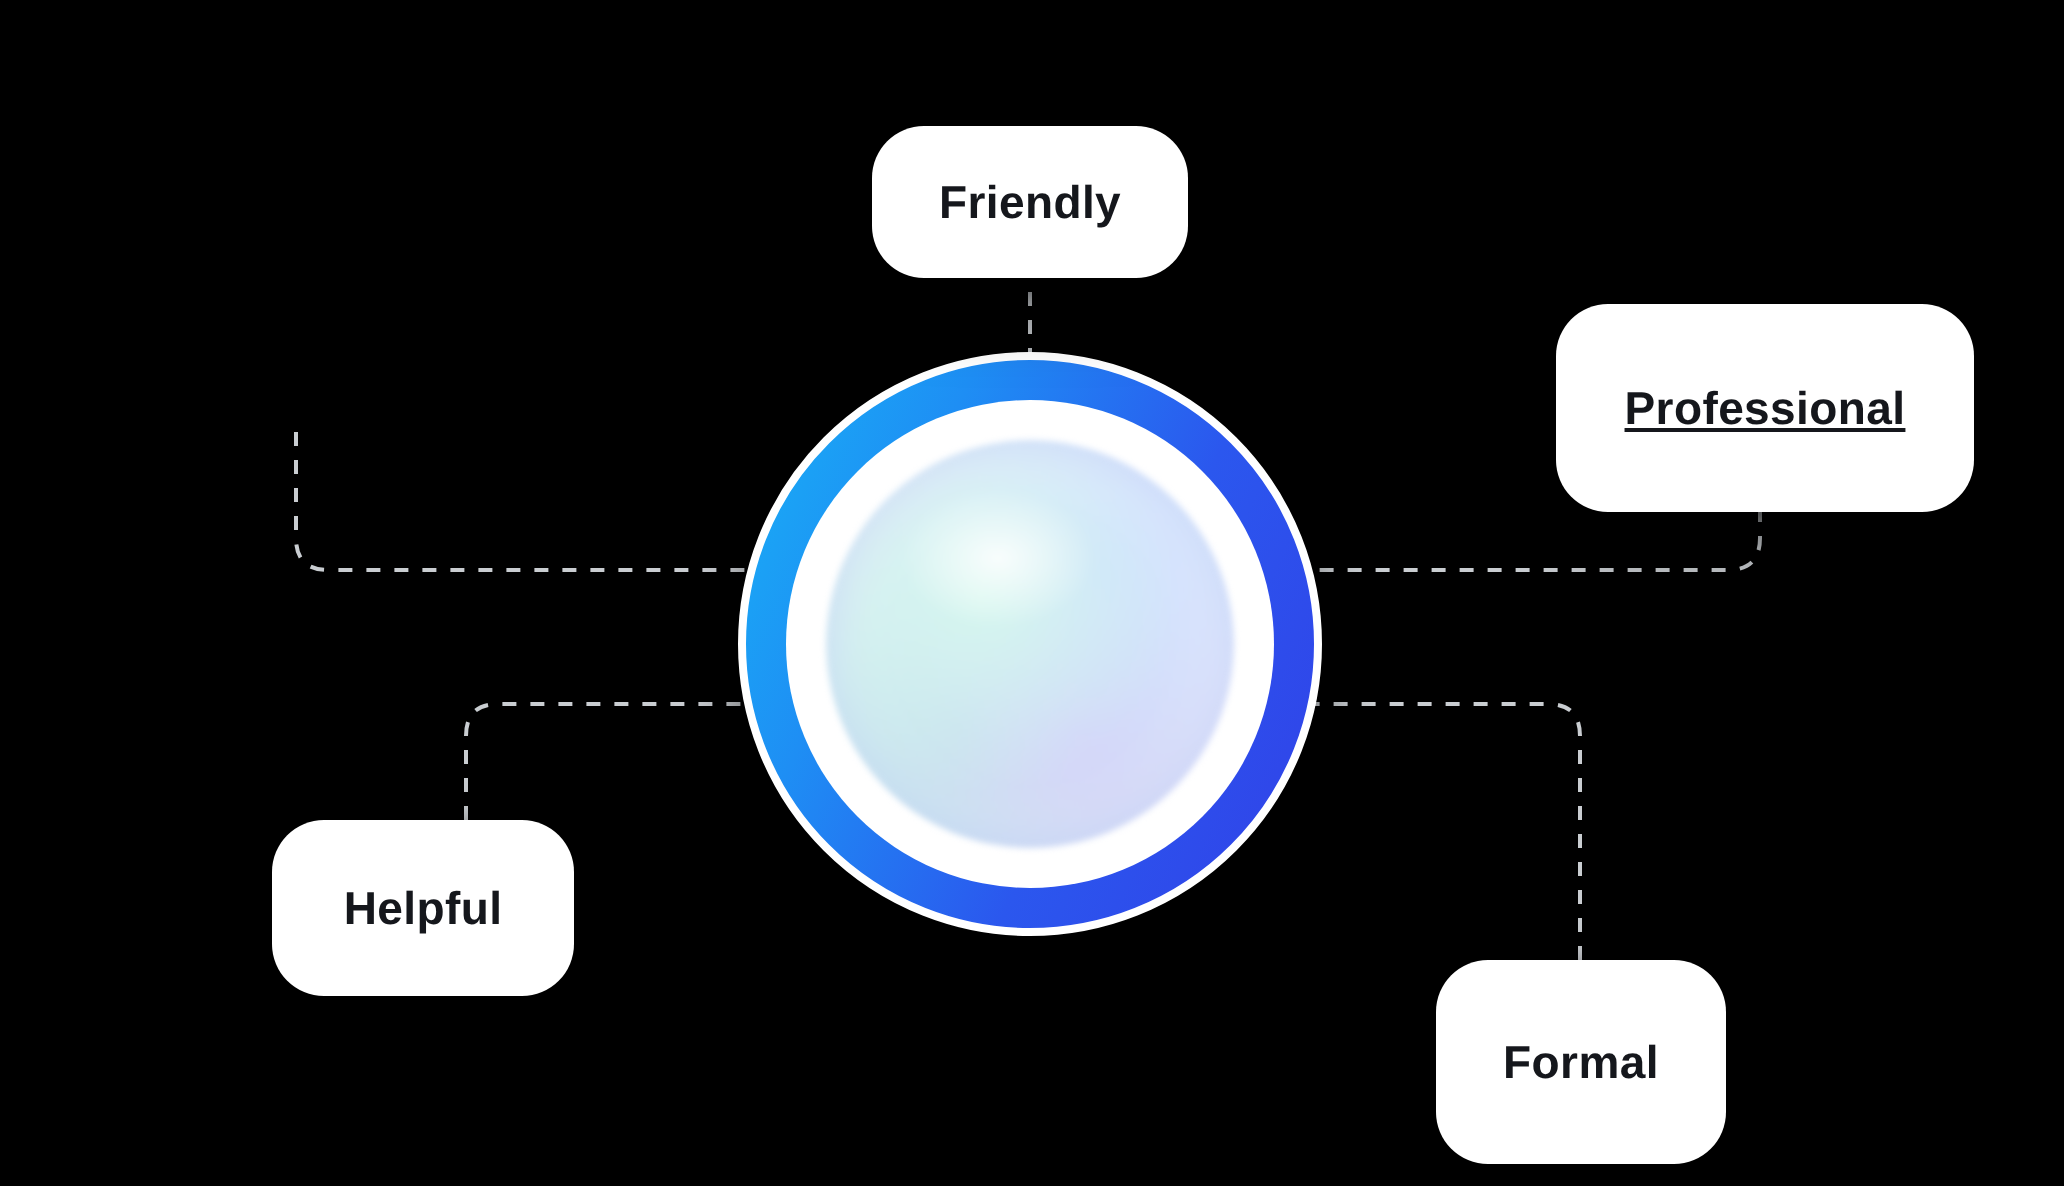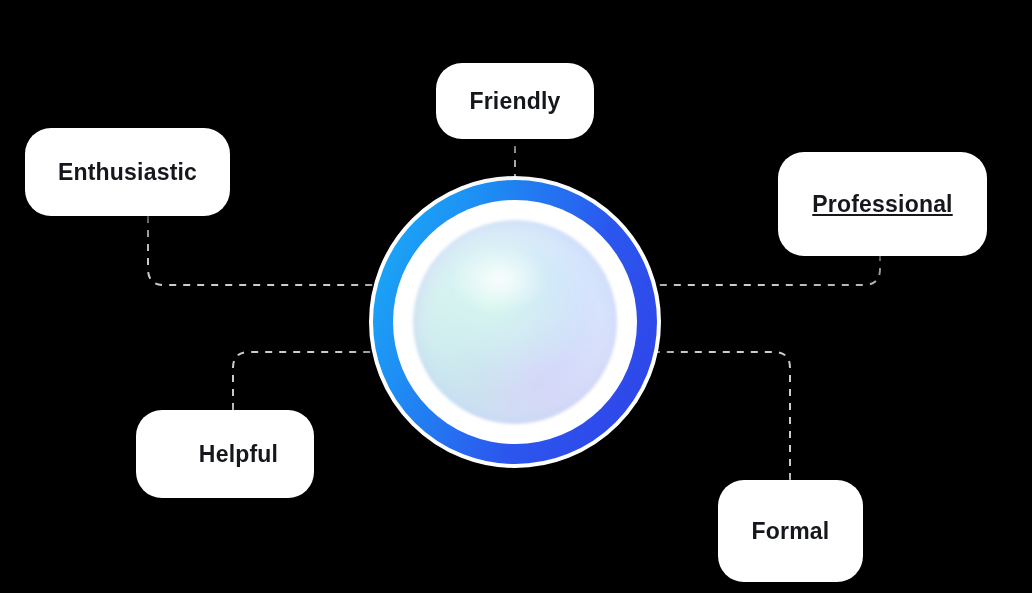--- a/index.html
+++ b/index.html
@@ -41,21 +41,21 @@
     font-size: 23px;
     font-weight: 600;
     letter-spacing: 0.2px;
     box-shadow: 0 14px 34px rgba(0,0,0,0.55), 0 4px 10px rgba(0,0,0,0.4);
     cursor: pointer;
     white-space: nowrap;
   }
   .card-friendly      { left: 436px; top: 28px;  width: 158px; height: 76px; margin-top: 35px; }
   .card-enthusiastic  { left: 25px;  top: 128px; width: 205px; height: 88px; }
   .card-professional  { left: 778px; top: 152px; width: 209px; height: 104px; text-decoration: underline; }
-  .card-helpful       { left: 136px; top: 410px; width: 151px; height: 88px; padding-left: 27px; }
+  .card-helpful       { left: 136px; top: 410px; width: 151px; height: 88px; }
   .card-formal        { left: 718px; top: 480px; width: 145px; height: 102px; }
 
   
   .orb {
     position: absolute;
     left: 369px;
     top: 176px;
     width: 292px;
     height: 292px;
     z-index: 2;
@@ -120,23 +120,20 @@
   <div class="orb">
     <div class="orb-ring"></div>
     <div class="orb-white"></div>
     <div class="orb-core"></div>
   </div>
 
   <div class="card card-friendly">
     <span>Friendly</span>
   </div>
 
-  <div class="card card-enthusiastic">
-    <span>Enthusiastic</span>
-  </div>
 
   <div class="card card-professional">
     <span>Professional</span>
   </div>
 
   <div class="card card-helpful">
     <span>Helpful</span>
   </div>
 
   <div class="card card-formal">

